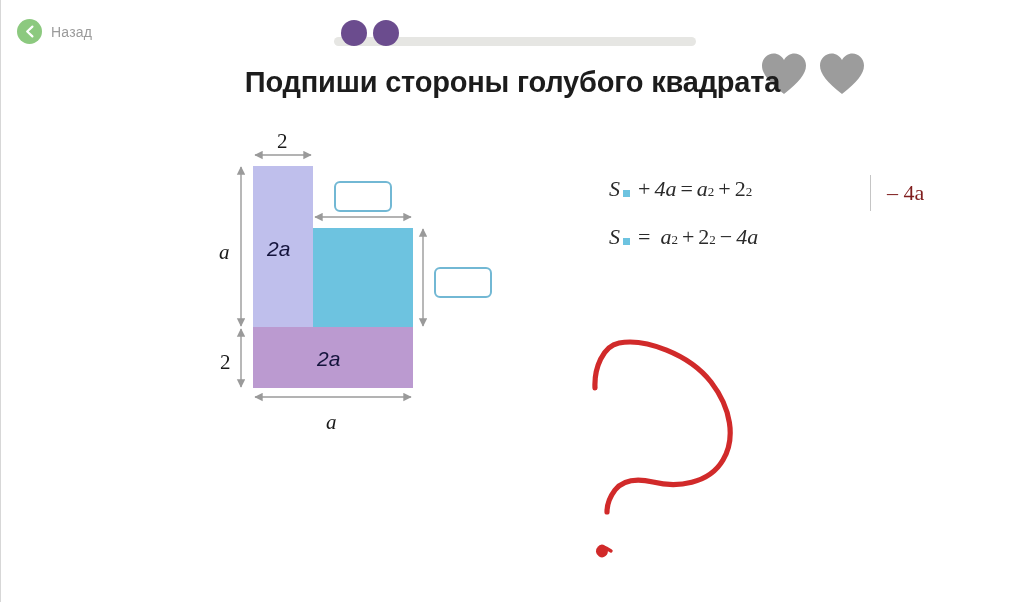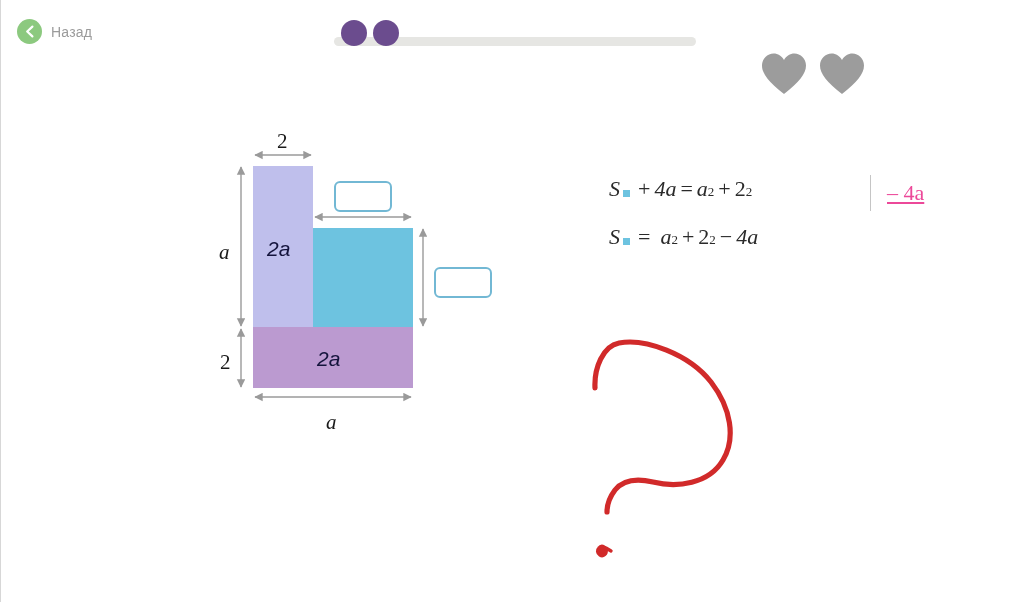--- a/index.html
+++ b/index.html
@@ -214,23 +214,22 @@
     gap: 16px;
   }
   .note-divider {
     width: 1px;
     height: 36px;
     background: #c5c5c5;
   }
   .note-text {
     font-family: "Liberation Serif", serif;
     font-size: 22px;
-    color: #ec4899;
+    color: #7f1d1d;
     white-space: nowrap;
-    text-decoration: underline;
   }
 
   
   #red-drawing {
     position: absolute;
     left: 560px;
     top: 320px;
     width: 210px;
     height: 250px;
     pointer-events: none;
@@ -262,20 +261,21 @@
         <path d="M23 42 C8 30 1 22 1 13.5 C1 6.5 6.4 1.5 12.6 1.5 C17 1.5 20.7 4 23 8 C25.3 4 29 1.5 33.4 1.5 C39.6 1.5 45 6.5 45 13.5 C45 22 38 30 23 42 Z" fill="#9c9c9c"></path>
       </svg>
     </span>
     <span class="heart">
       <svg width="46" height="44" viewBox="0 0 46 44" aria-hidden="true">
         <path d="M23 42 C8 30 1 22 1 13.5 C1 6.5 6.4 1.5 12.6 1.5 C17 1.5 20.7 4 23 8 C25.3 4 29 1.5 33.4 1.5 C39.6 1.5 45 6.5 45 13.5 C45 22 38 30 23 42 Z" fill="#9c9c9c"></path>
       </svg>
     </span>
   </div>
 
+  <div class="page-title">Подпиши стороны голубого квадрата</div>
 
   <div id="figure">
 
     <svg width="540" height="460" style="position:absolute;left:0;top:0;">
       <defs>
         <marker id="ah" markerWidth="7" markerHeight="7" refX="5.5" refY="3" orient="auto">
           <path d="M0,0 L6,3 L0,6 z" fill="#9a9a9a"></path>
         </marker>
         <marker id="ahs" markerWidth="7" markerHeight="7" refX="0.5" refY="3" orient="auto">
           <path d="M6,0 L0,3 L6,6 z" fill="#9a9a9a"></path>

